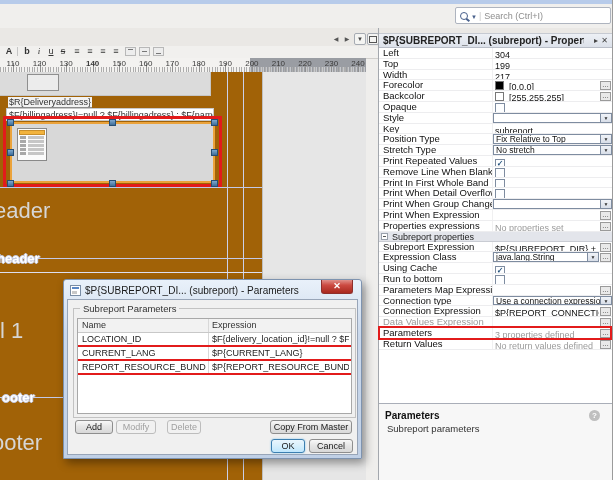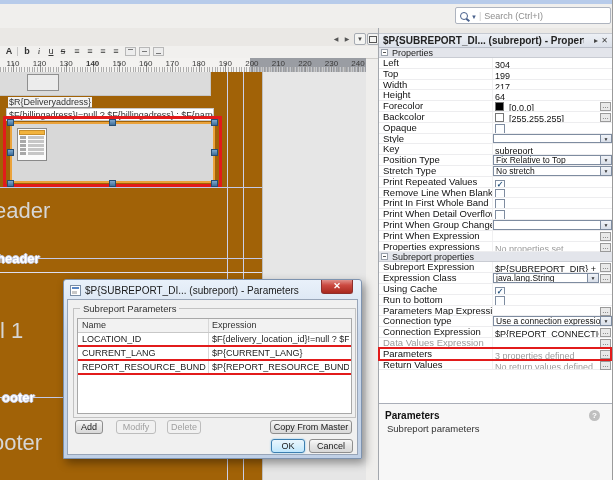--- a/index.html
+++ b/index.html
@@ -237,53 +237,48 @@
               </div>
               <div class="dtr">
                 <span class="cname">REPORT_RESOURCE_BUNDLE</span>
                 <span class="cexpr">$P{REPORT_RESOURCE_BUNDLE}</span>
                 <span class="coldiv"></span>
                 <div class="red-row"></div>
               </div>
             </div>
         </div>
       </div>
-      <div class="dbtn" style="left:7px;top:120px;width:28px;">Add</div>
+      <div class="dbtn" style="left:7px;top:120px;width:38px;">Add</div>
       <div class="dbtn dis" style="left:48px;top:120px;width:40px;">Modify</div>
       <div class="dbtn dis" style="left:99px;top:120px;width:34px;">Delete</div>
       <div class="dbtn" style="left:202px;top:120px;width:82px;">Copy From Master</div>
       <div class="dbtn ok" style="left:203px;top:139px;width:34px;">OK</div>
       <div class="dbtn" style="left:241px;top:139px;width:44px;">Cancel</div>
     </div>
   </div>
 
   <div class="panel">
     <div class="pstrip"></div>
     <div class="phead">
       <span class="phead-title">$P{SUBREPORT_DI... (subreport) - Properties</span>
       <span class="phead-ic" style="right:14px;">▸</span>
       <span class="phead-ic" style="right:4px;">✕</span>
     </div>
     <div id="prop-body">
-        <div class="sechdr"><div class="collapse"></div>Properties</div>
         <div class="prow">
           <span class="plabel">Left</span>
           <span class="pcell"><span class="pvtext">304</span></span>
         </div>
         <div class="prow">
           <span class="plabel">Top</span>
           <span class="pcell"><span class="pvtext">199</span></span>
         </div>
         <div class="prow">
           <span class="plabel">Width</span>
           <span class="pcell"><span class="pvtext">217</span></span>
-        </div>
-        <div class="prow">
-          <span class="plabel">Height</span>
-          <span class="pcell"><span class="pvtext">64</span></span>
         </div>
         <div class="prow">
           <span class="plabel">Forecolor</span>
           <span class="pcell"><span class="swatch" style="background: rgb(0, 0, 0);"></span><span class="pvtext">[0,0,0]</span></span>
           <span class="dots">…</span>
         </div>
         <div class="prow">
           <span class="plabel">Backcolor</span>
           <span class="pcell"><span class="swatch" style="background: rgb(255, 255, 255);"></span><span class="pvtext">[255,255,255]</span></span>
           <span class="dots">…</span>

